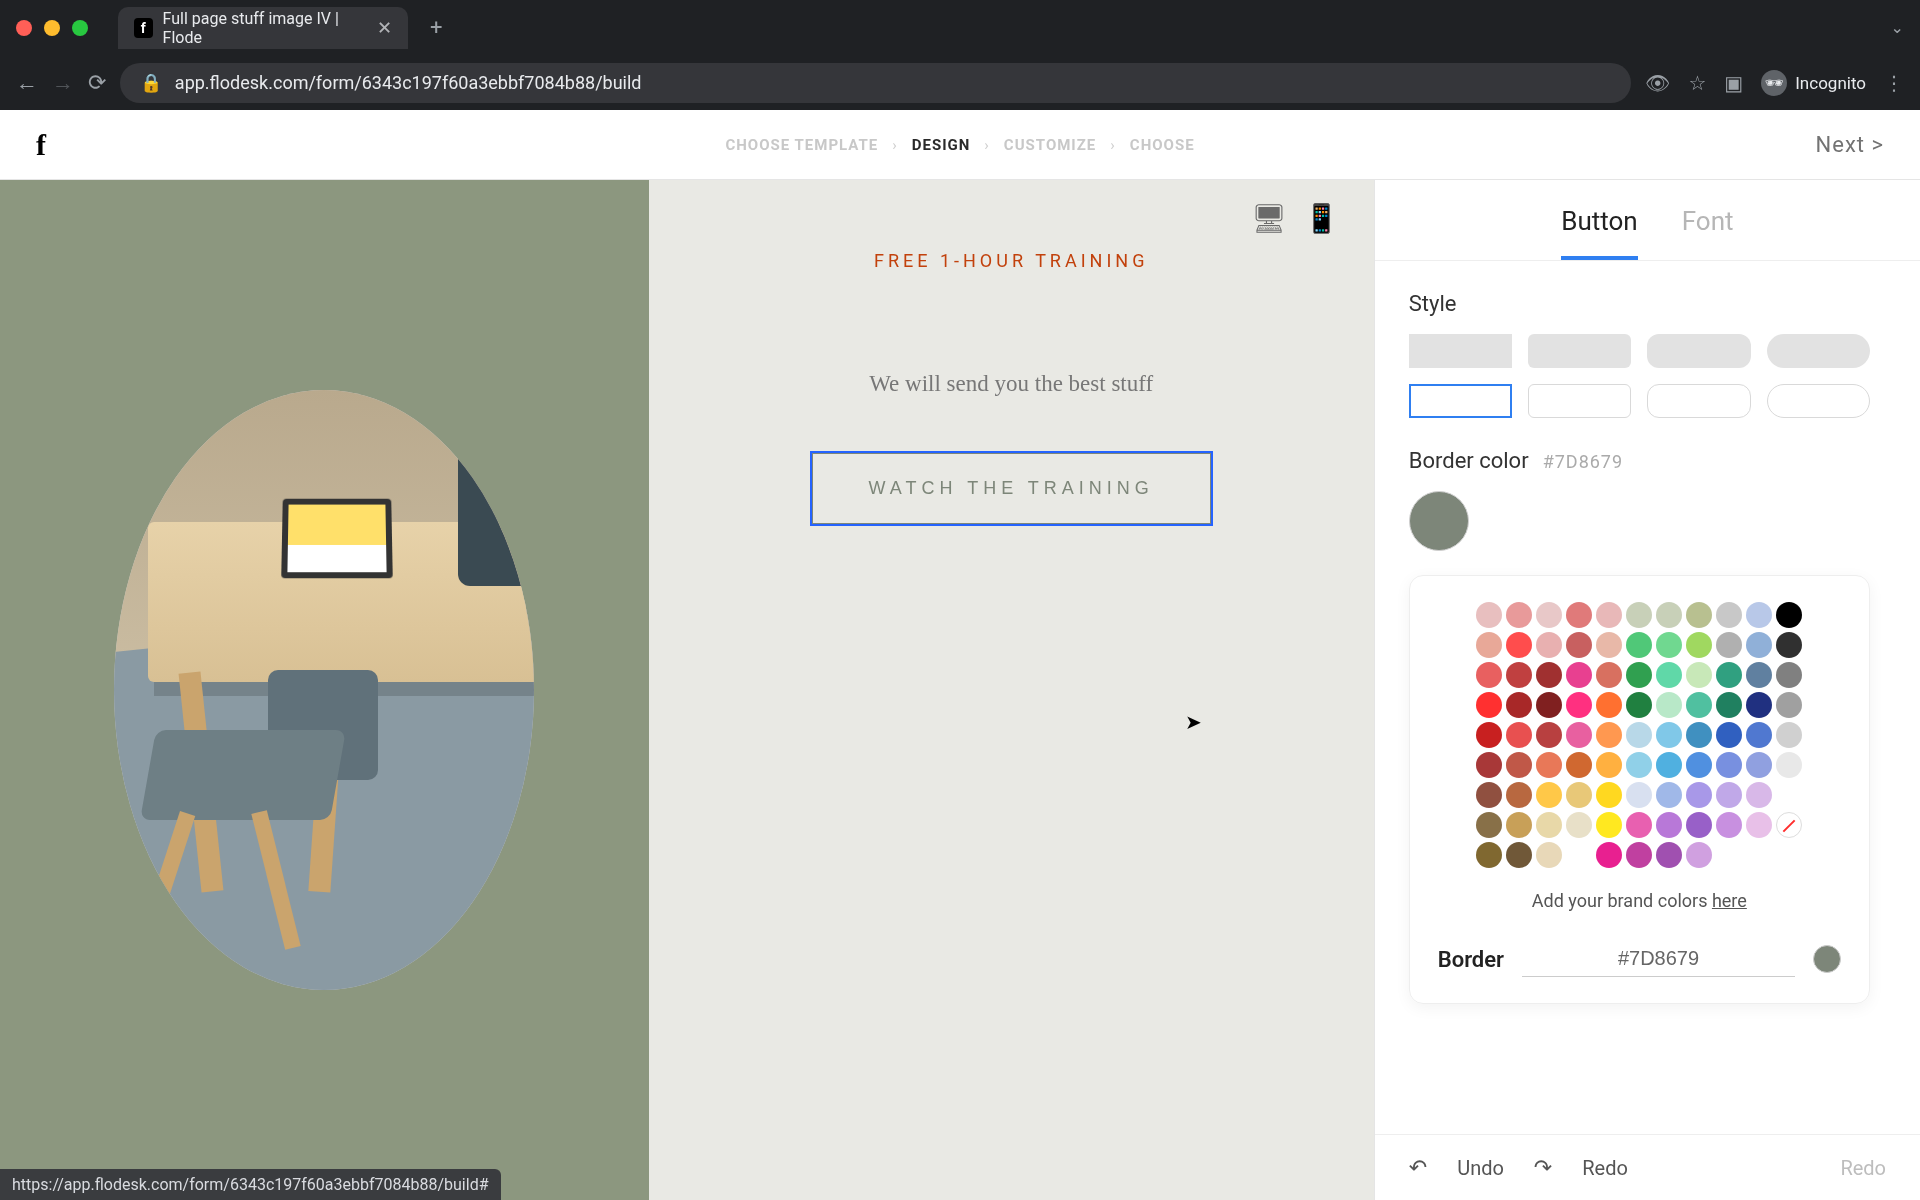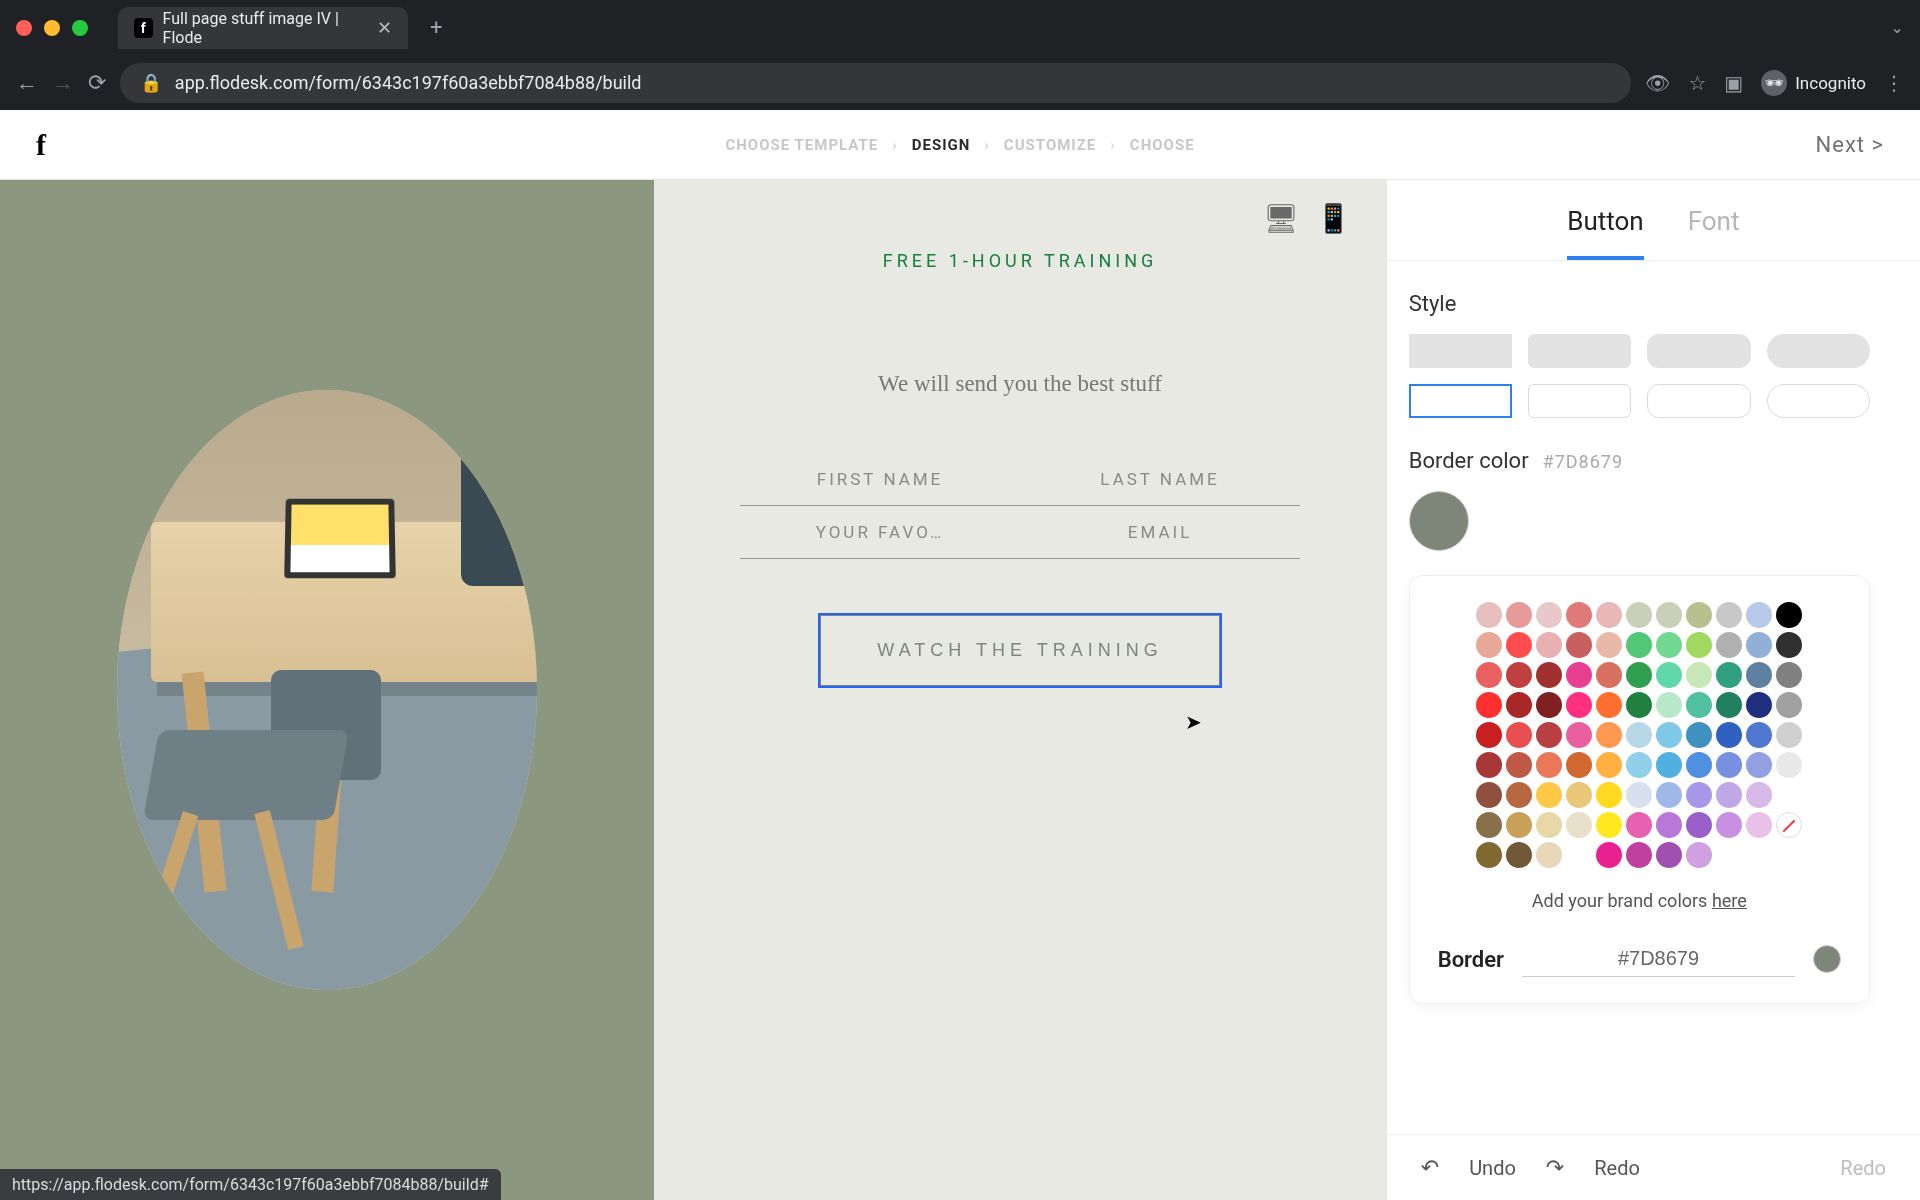--- a/index.html
+++ b/index.html
@@ -115,21 +115,21 @@
 .center-panel {
   width: 760px; background:#e9e9e4; padding-top:40px; position:relative;
   display:flex; flex-direction:column; align-items:center;
 }
 .device-toggle {
   position:absolute; right:34px; top:22px; display:flex; gap:18px;
   color:#6a6a6a; font-size:28px;
 }
 .device-toggle .mobile { color:#bbb; }
 .eyebrow {
-  color:#15803d; letter-spacing:4px; font-size:18px; margin-top:30px;
+  color:#c2410c; letter-spacing:4px; font-size:18px; margin-top:30px;
 }
 .headline {
   font-family: Georgia, "Times New Roman", serif;
   color:#888f84; text-align:center; font-size:72px; line-height:1.06;
   margin-top:44px; font-weight:400;
 }
 .subtext {
   font-family: Georgia, serif; color:#777; font-size:23px; margin-top:100px;
 }
 .form-fields { margin-top:56px; width:560px; }
@@ -148,21 +148,21 @@
 
 
 .right-panel {
   flex:1; border-left:1px solid #e5e5e5; display:flex; flex-direction:column;
   position:relative; background:#fff;
 }
 .tabs-head { display:flex; justify-content:center; gap:44px; padding:26px 0 0 0; border-bottom:1px solid #eee;}
 .tab-opt { font-size:26px; color:#b6b6b6; padding-bottom:20px; }
 .tab-opt.active { color:#222; border-bottom:4px solid #2f7ff1; }
 
-.panel-body { padding:30px 50px 0 22px; }
+.panel-body { padding:30px 50px 0 34px; }
 .label { font-size:22px; color:#333; margin-bottom:18px; }
 .style-grid { display:grid; grid-template-columns:repeat(4,1fr); gap:16px; margin-bottom:30px;}
 .style-opt { height:34px; }
 .style-opt.filled { background:#e2e2e2; }
 .style-opt.outline { background:#fff; border:1.5px solid #d9d9d9; }
 .style-opt.r0{border-radius:0;} .style-opt.r1{border-radius:6px;} .style-opt.r2{border-radius:12px;} .style-opt.r3{border-radius:20px;}
 .style-opt.selected { border:2.5px solid #2f7ff1; background:#fff; }
 
 .border-color-row { display:flex; align-items:baseline; gap:14px; }
 .border-hex { color:#aaa; font-size:18px; letter-spacing:1px; }
@@ -290,30 +290,20 @@
     </div>
   </div>
 
   <div class="center-panel">
     <div class="device-toggle">
       <span>🖥</span>
       <span class="mobile">📱</span>
     </div>
     <div class="eyebrow">FREE 1-HOUR TRAINING</div>
     <div class="subtext">We will send you the best stuff</div>
-    <div class="form-fields">
-      <div class="row">
-        <div class="cell">FIRST NAME</div>
-        <div class="cell">LAST NAME</div>
-      </div>
-      <div class="row">
-        <div class="cell">YOUR FAVO…</div>
-        <div class="cell">EMAIL</div>
-      </div>
-    </div>
     <div class="cta-wrap">
       <button class="cta">WATCH THE TRAINING</button>
     </div>
   </div>
 
   <div class="right-panel">
     <div class="tabs-head">
       <div class="tab-opt active">Button</div>
       <div class="tab-opt">Font</div>
     </div>

